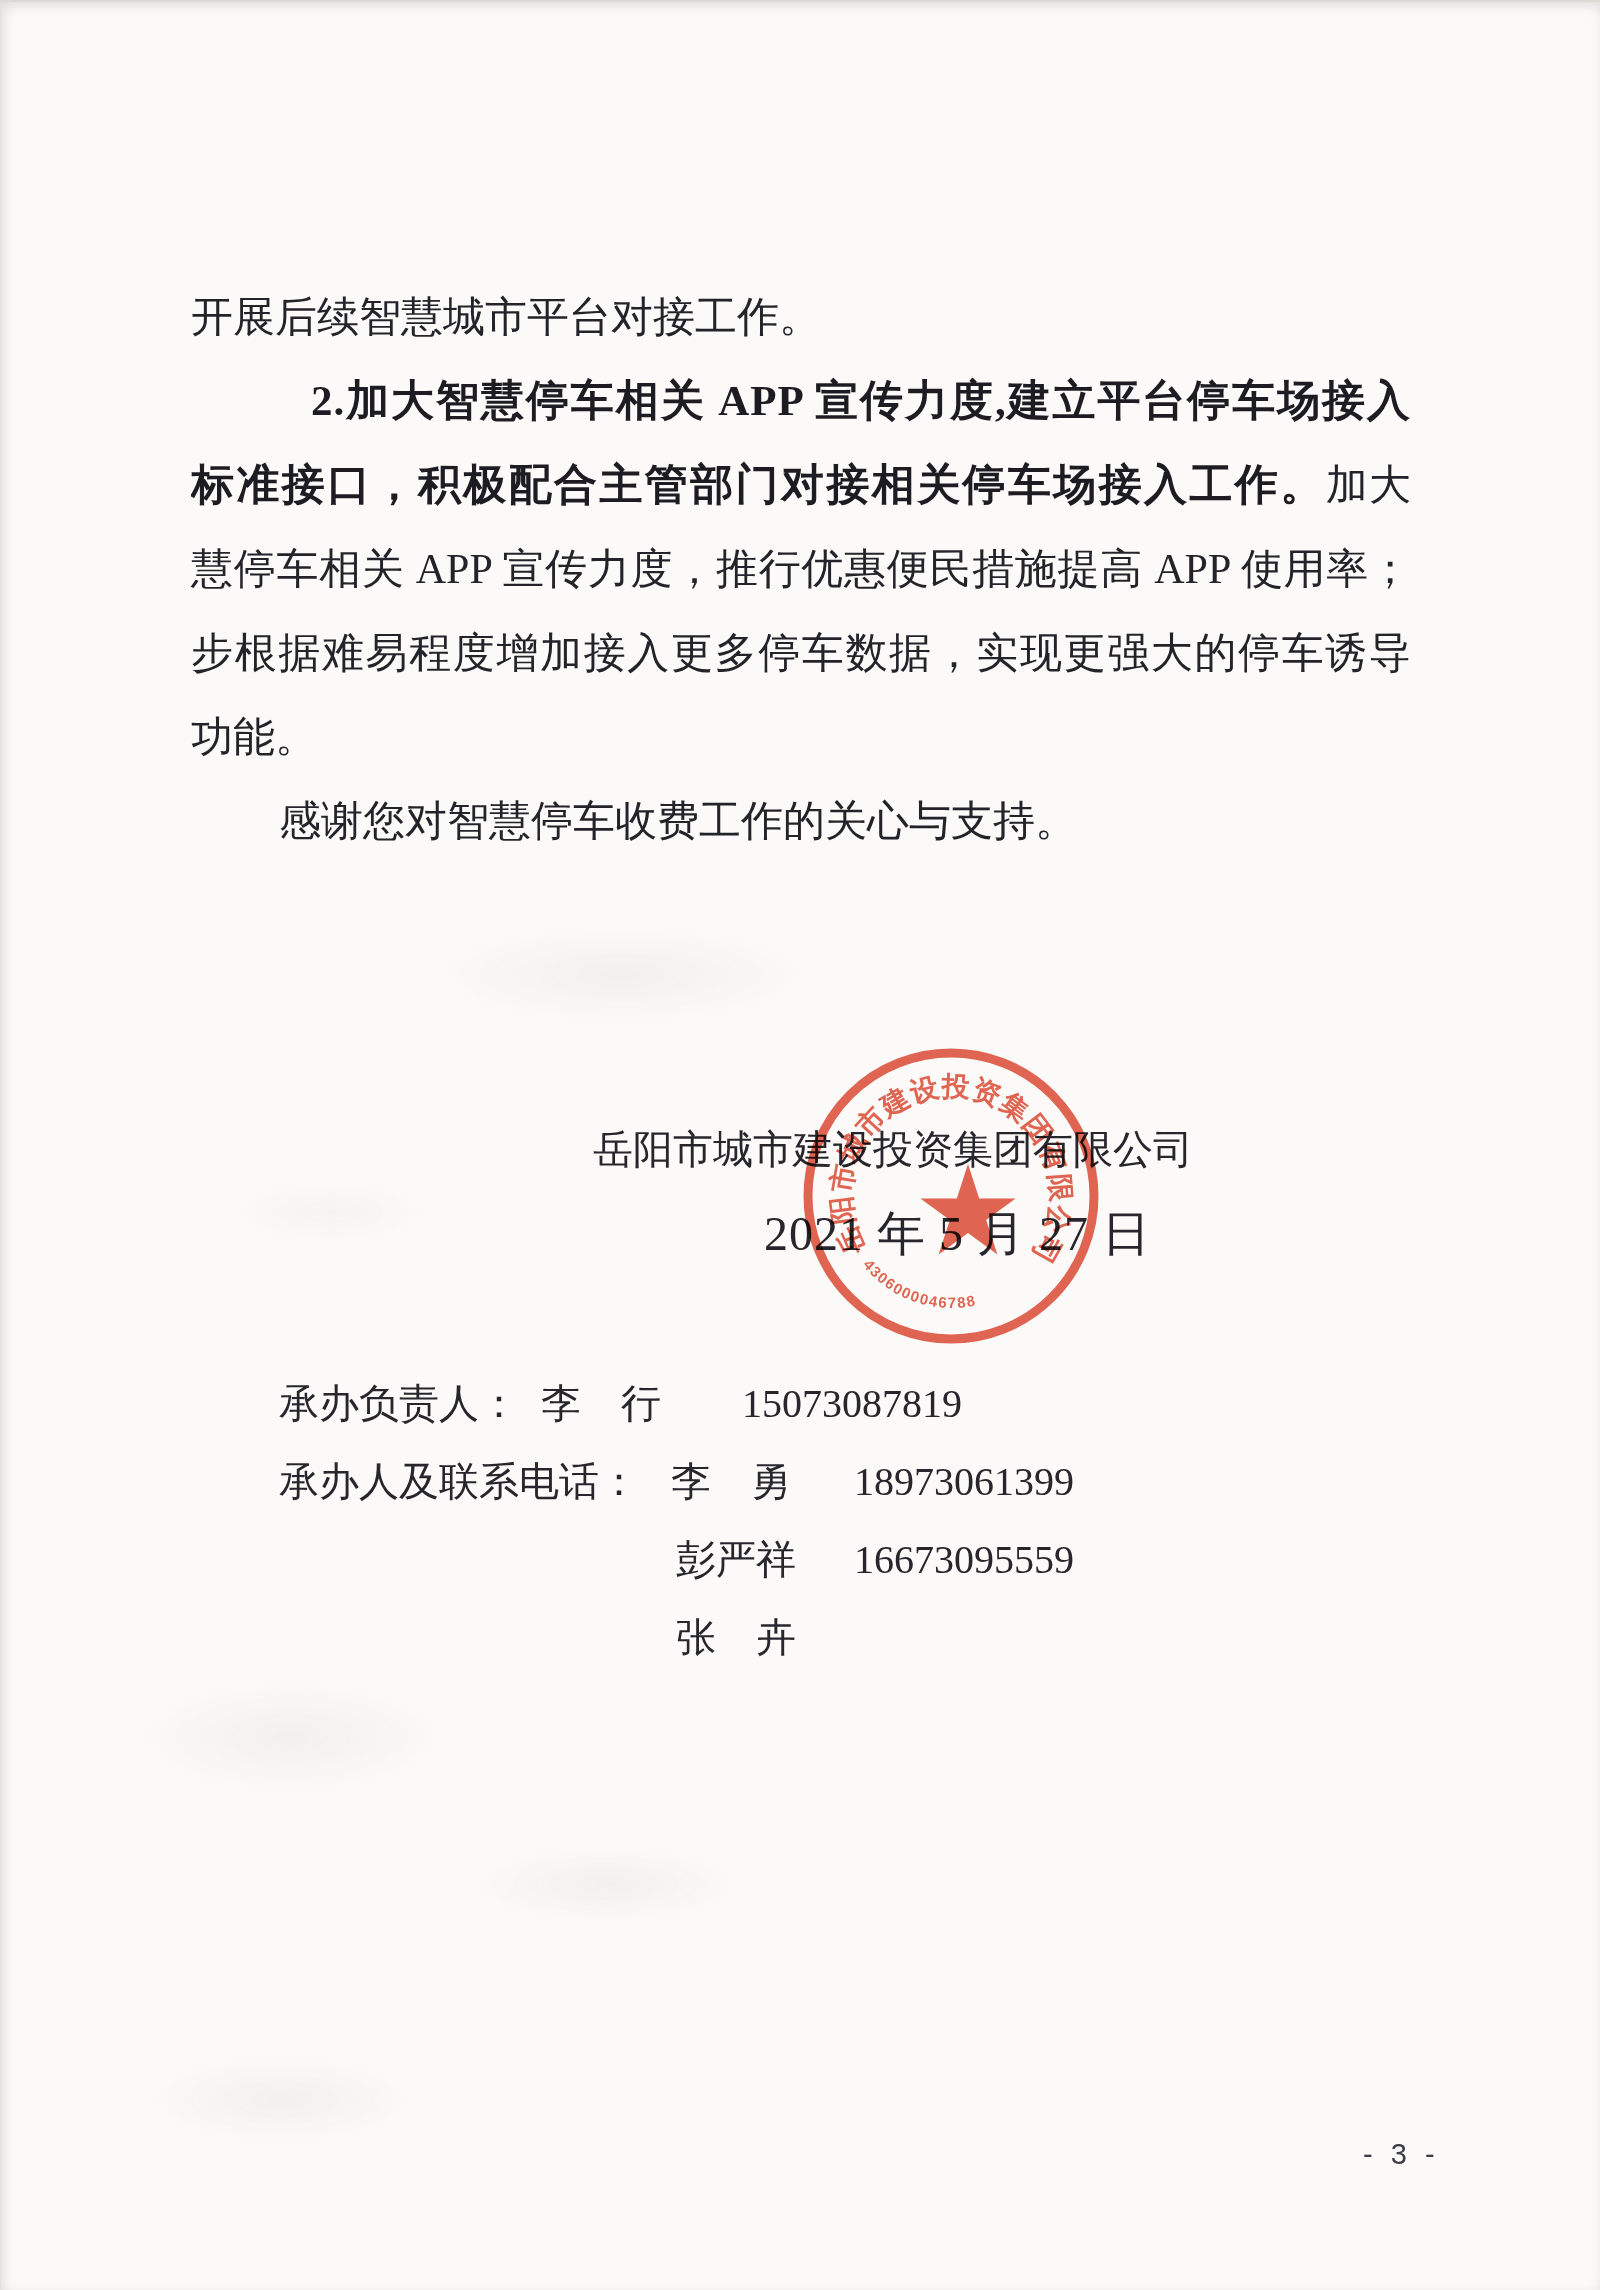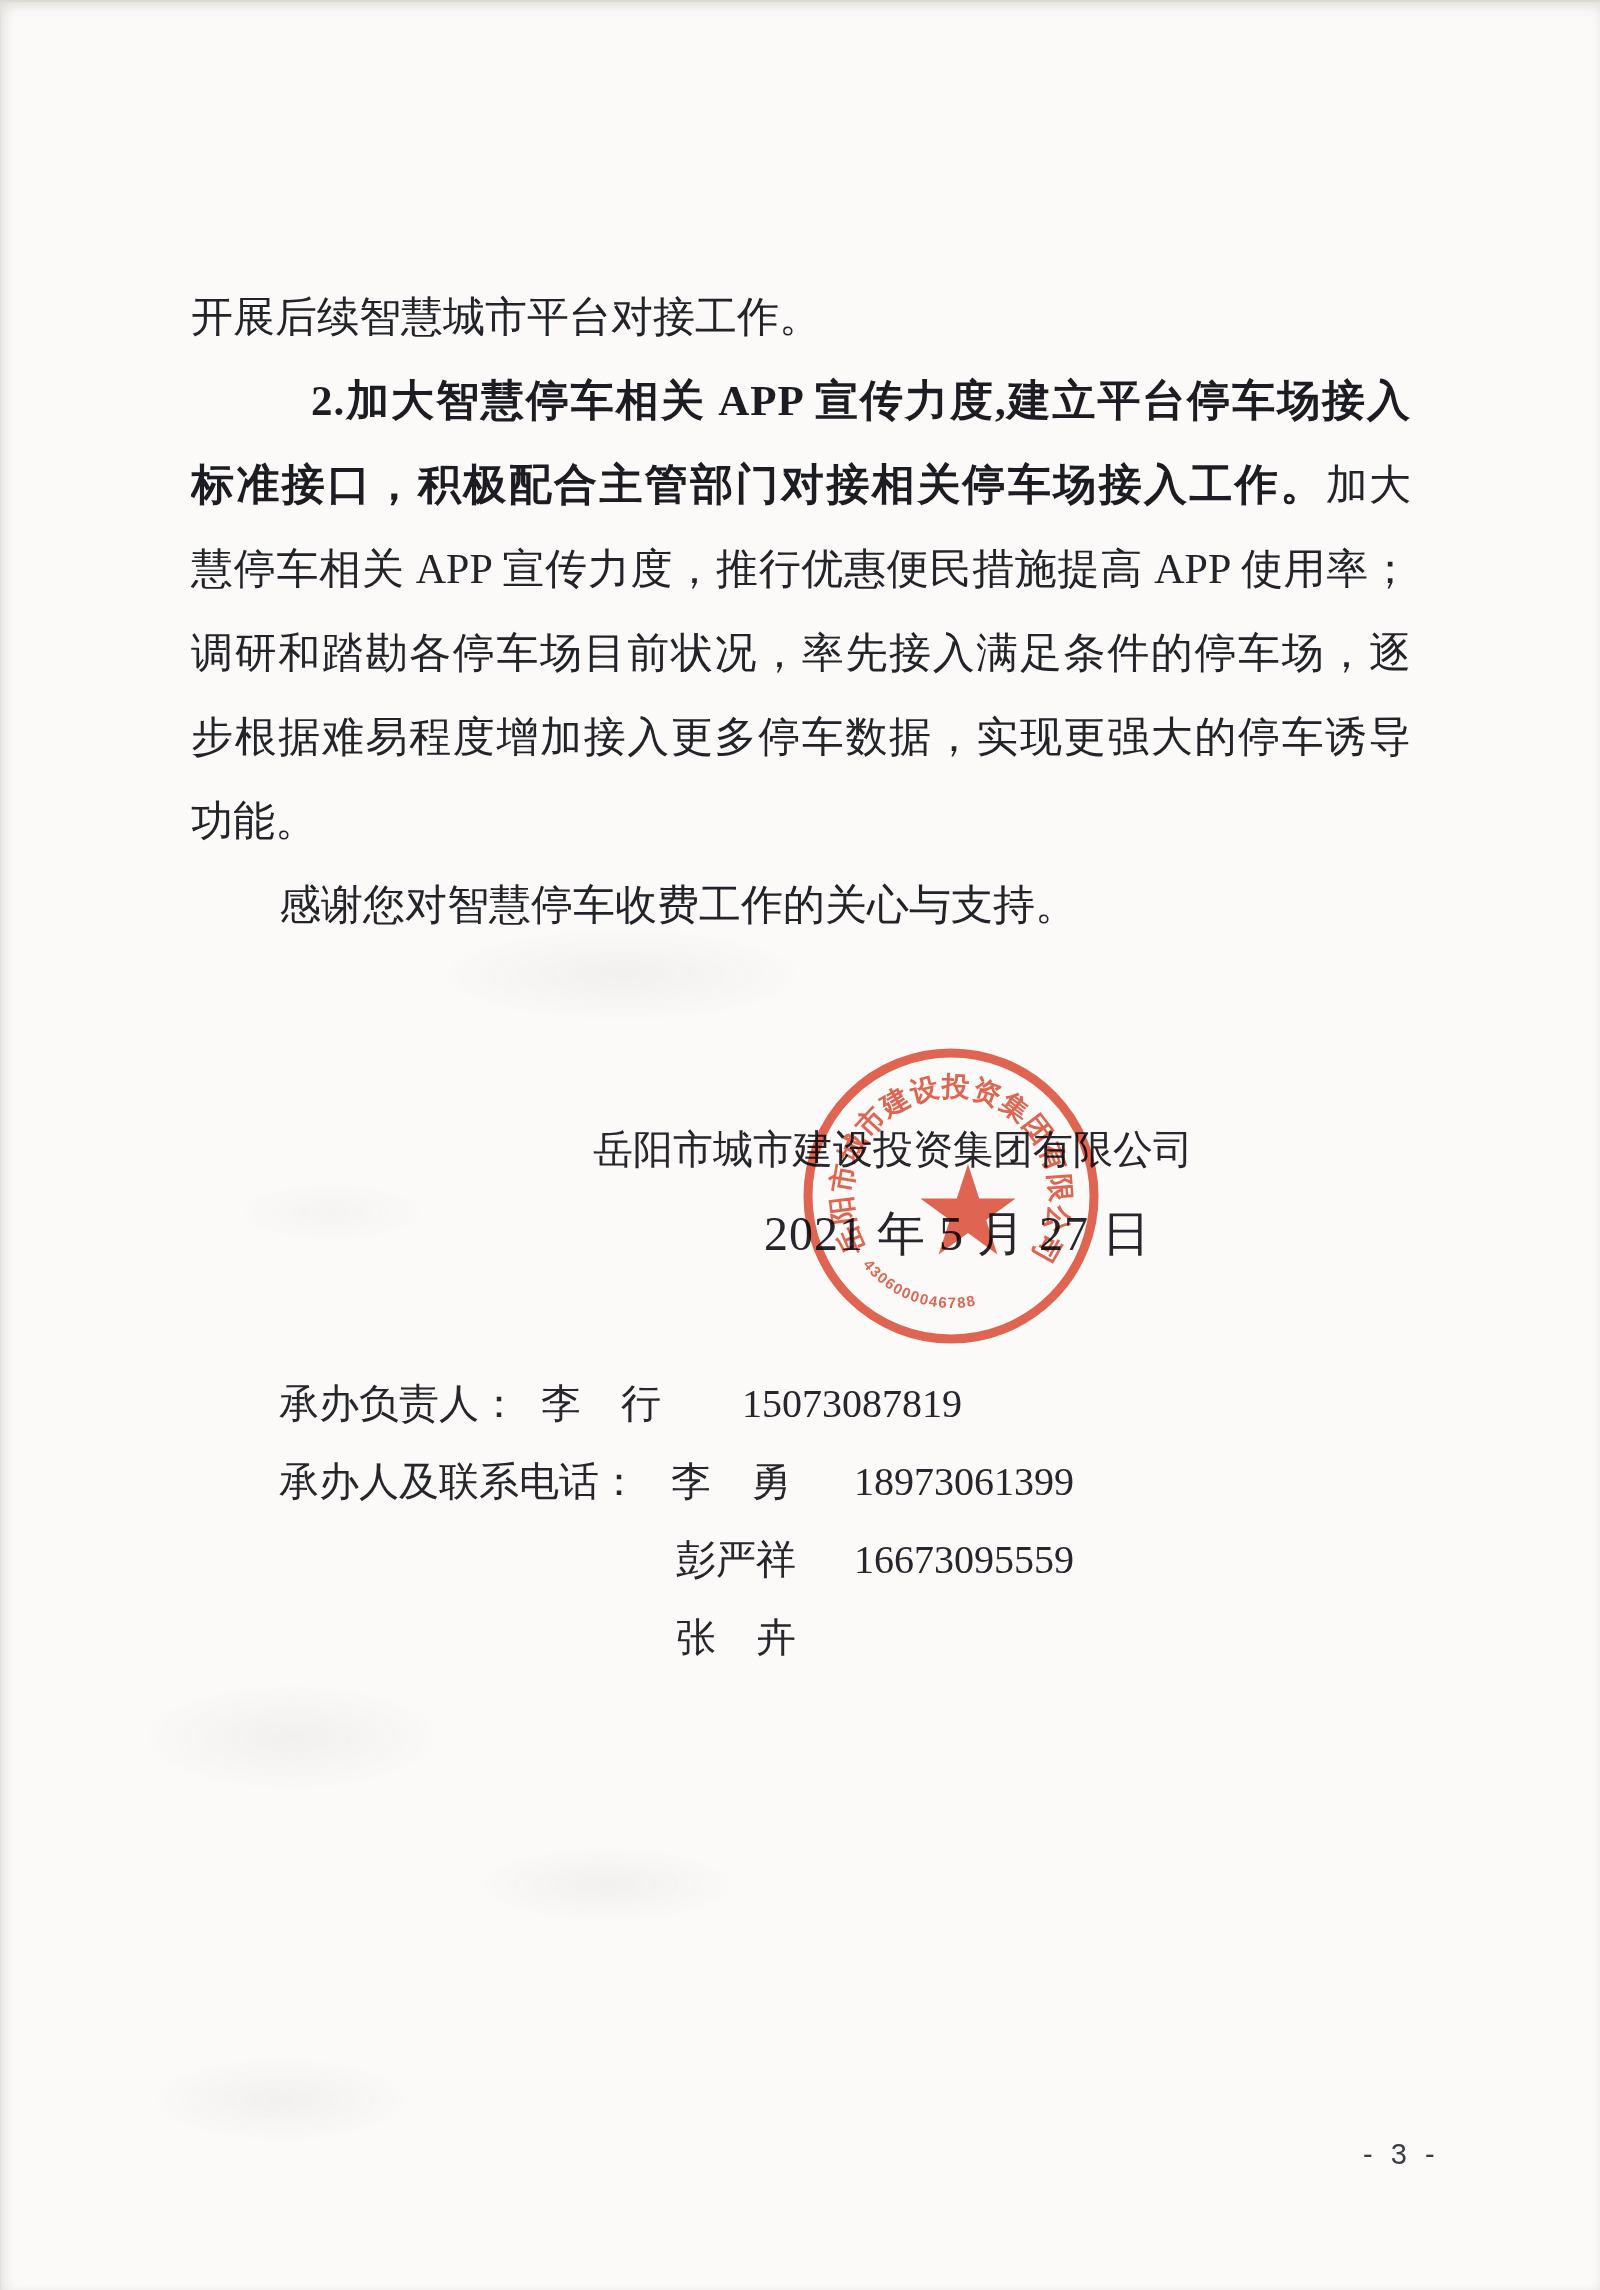--- a/index.html
+++ b/index.html
@@ -72,21 +72,20 @@
   <div class="ghost g2"></div>
   <div class="ghost g3"></div>
   <div class="ghost g4"></div>
   <div class="ghost g5"></div>
 
   <div class="textblock">
     <div class="tline">开展后续智慧城市平台对接工作。</div>
     <div class="tline just ind2"><span class="b">2.加大智慧停车相关 APP 宣传力度,建立平台停车场接入的</span></div>
     <div class="tline just"><span class="b">标准接口，积极配合主管部门对接相关停车场接入工作。</span><span>加大智</span></div>
     <div class="tline just">慧停车相关 APP 宣传力度，推行优惠便民措施提高 APP 使用率；</div>
-    <div class="tline just">调研和踏勘各停车场目前状况，率先接入满足条件的停车场，逐</div>
     <div class="tline just">步根据难易程度增加接入更多停车数据，实现更强大的停车诱导</div>
     <div class="tline">功能。</div>
     <div class="tline ind2s">感谢您对智慧停车收费工作的关心与支持。</div>
   </div>
 
   <div class="company">岳阳市城市建设投资集团有限公司</div>
   <div class="date">2021 年 5 月 27 日</div>
 
   <div class="seal">
     <svg viewBox="0 0 310 310" xmlns="http://www.w3.org/2000/svg">

